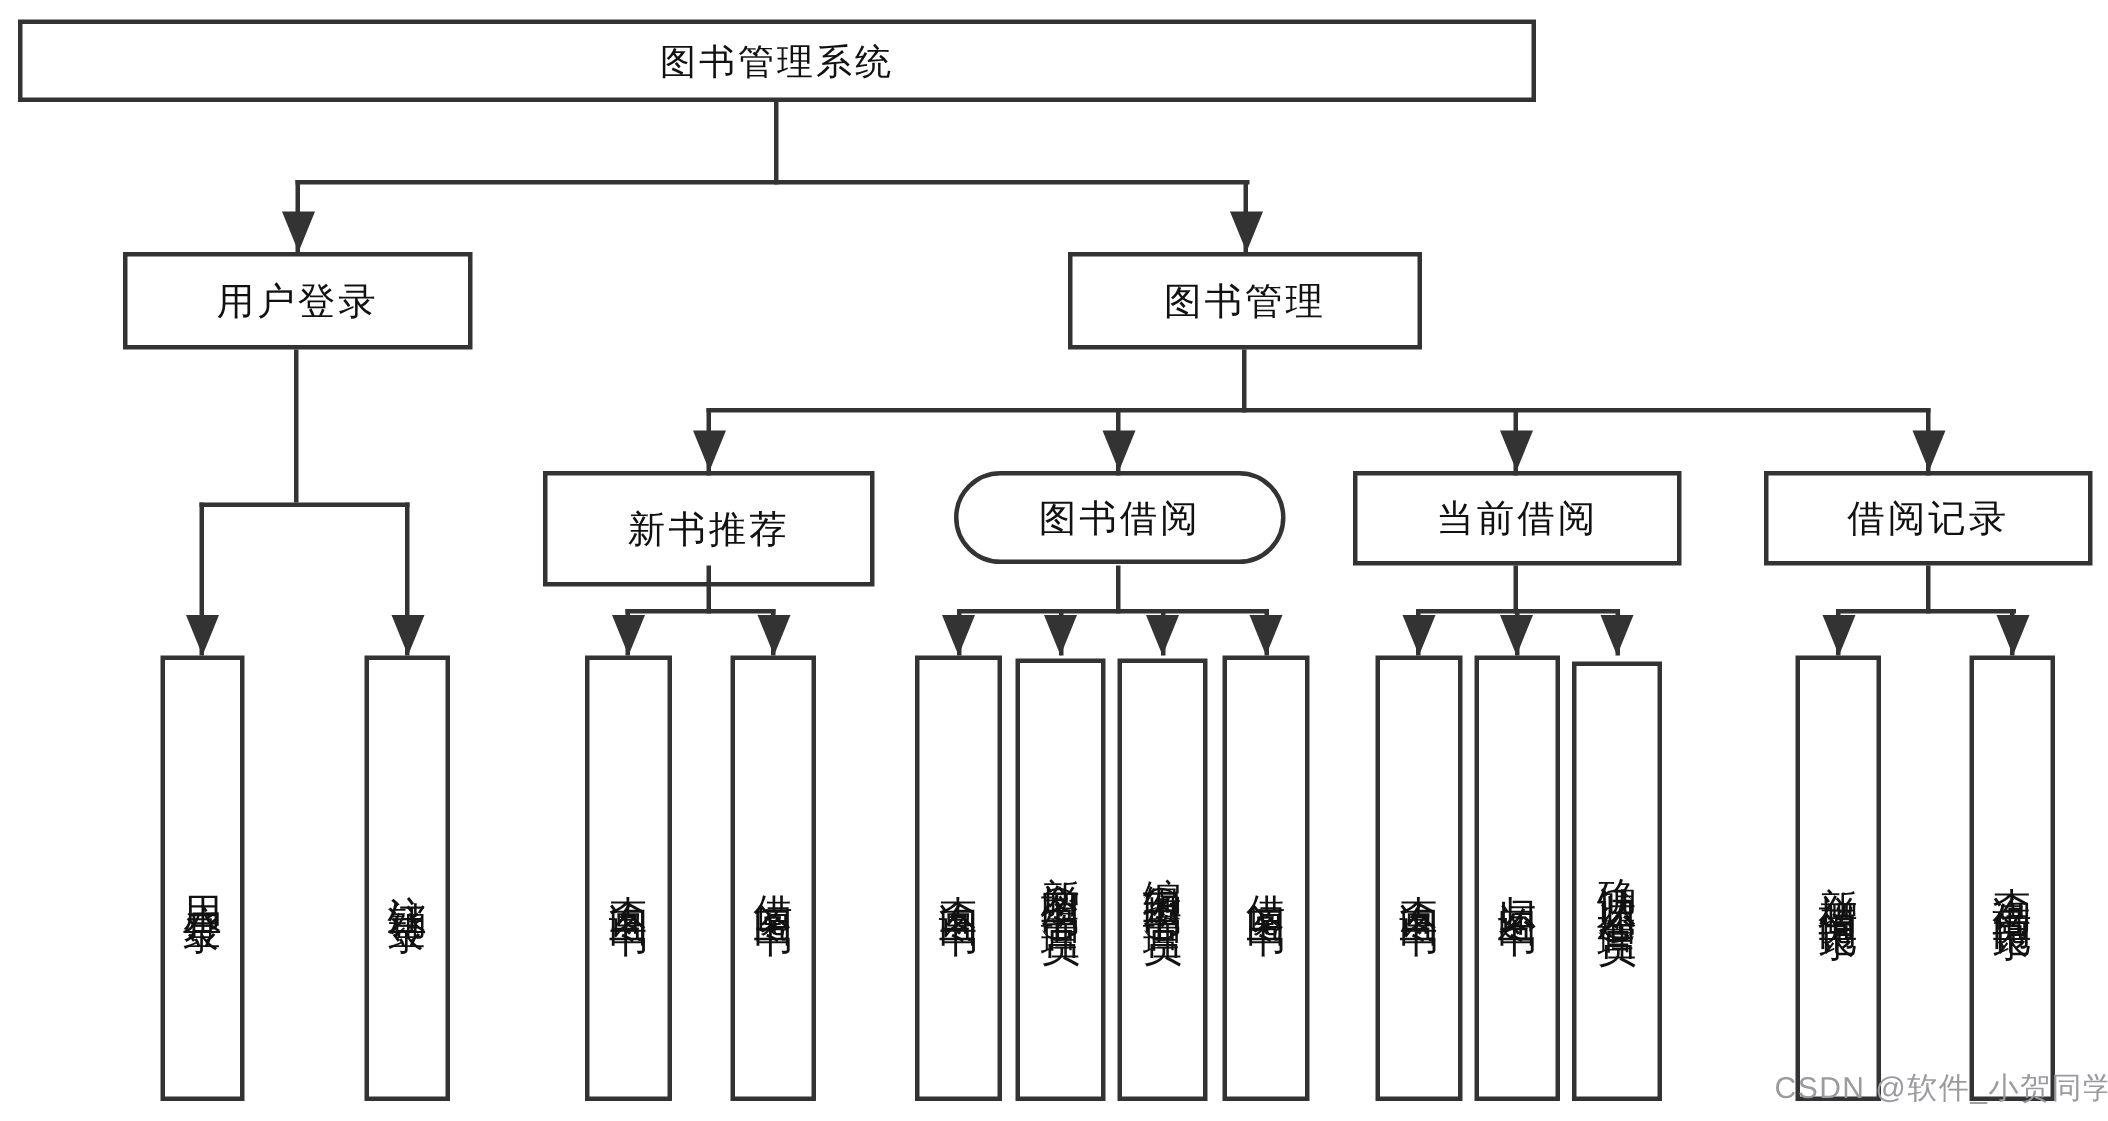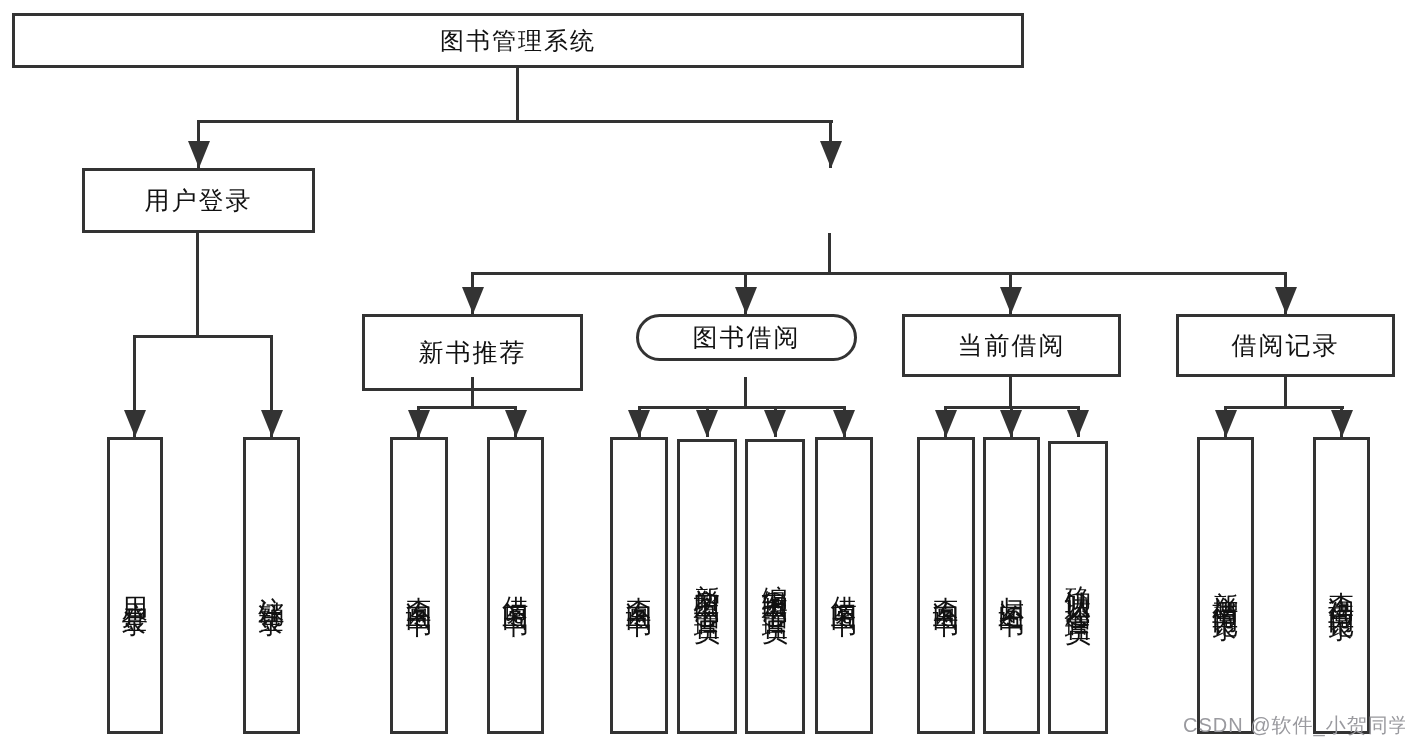--- a/index.html
+++ b/index.html
@@ -65,26 +65,29 @@
 <div class="stage">
 
   <div class="box hbox root" style="left:12px; top:13px; width:1012px; height:55px;">
     <span>图书管理系统</span>
   </div>
 
   <div class="box hbox" style="left:82px; top:168px; width:233px; height:65px;">
     <span>用户登录</span>
   </div>
 
+  <div class="box hbox" style="left:712px; top:168px; width:236px; height:65px;">
+    <span>图书管理</span>
+  </div>
 
   <div class="box hbox" style="left:362px; top:314px; width:221px; height:77px;">
     <span>新书推荐</span>
   </div>
 
-  <div class="box hbox" style="left:636px; top:314px; width:221px; height:47px;border-radius:31px;">
+  <div class="box hbox" style="left:636px; top:314px; width:221px; height:62px;border-radius:31px;">
     <span>图书借阅</span>
   </div>
 
   <div class="box hbox" style="left:1176px; top:314px; width:219px; height:63px;">
     <span>借阅记录</span>
   </div>
 
   <div class="box hbox" style="left:902px; top:314px; width:219px; height:63px;">
     <span>当前借阅</span>
   </div>

